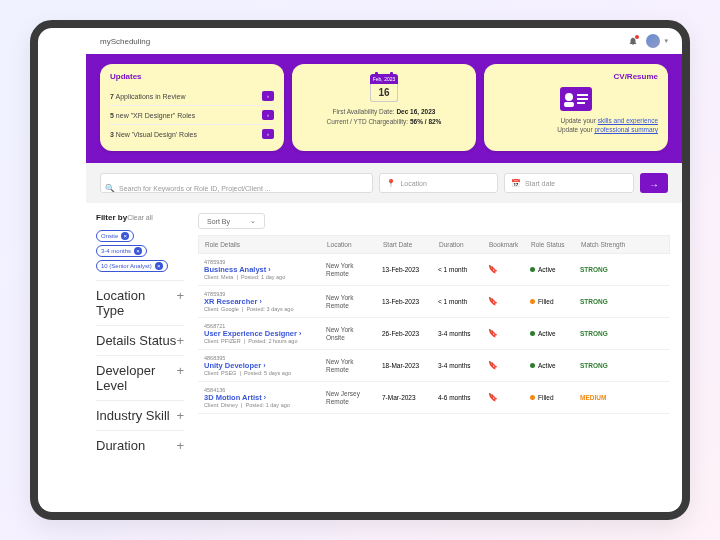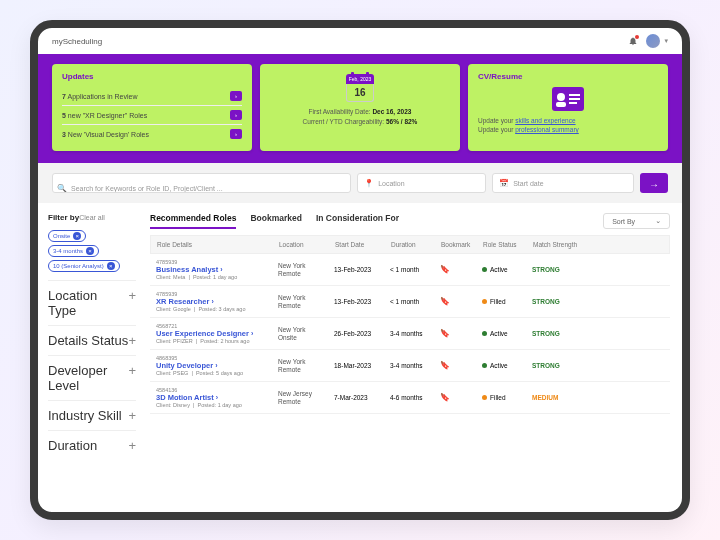--- a/index.html
+++ b/index.html
@@ -11,41 +11,42 @@
     padding: 20px;
   }
   .tablet {
     width: 660px; height: 500px;
     background: #fff;
     border: 8px solid #3a3a3a;
     border-radius: 22px;
     overflow: hidden;
     display: flex; flex-direction: column;
     box-shadow: 0 8px 24px rgba(0,0,0,0.08);
+    padding-left: 48px;
   }
   .topbar {
     height: 26px;
     display: flex; align-items: center; justify-content: space-between;
     padding: 0 14px;
     font-size: 8px;
     color: #555; font-weight: 500;
   }
   .topbar-right { display: flex; align-items: center; gap: 8px; }
   .bell { width: 10px; height: 10px; position: relative; }
   .bell svg { width: 10px; height: 10px; fill: #666; }
   .bell-dot { position: absolute; top: -1px; right: -1px; width: 4px; height: 4px; background: #e53935; border-radius: 50%; }
   .avatar { width: 14px; height: 14px; border-radius: 50%; background: linear-gradient(135deg,#6b8dd6,#8e9ac2); }
   .chev { font-size: 7px; color: #888; margin-left: -4px;}
   .hero {
     background: #7b12c5;
     padding: 10px 14px 12px;
     display: flex; gap: 8px; justify-content: center;
   }
   .card {
-    background: #bef264; border-radius: 4px;
+    background: #fef9c3; border-radius: 12px;
     padding: 8px 10px; flex: 1;
     box-shadow: 0 1px 3px rgba(0,0,0,0.15);
   }
   .card h3 { font-size: 8px; color: #7b12c5; font-weight: 600; margin-bottom: 6px; }
   .upd-row {
     display: flex; align-items: center; justify-content: space-between;
     border-bottom: 1px solid #eee; padding: 4px 0; font-size: 7px; color: #444;
   }
   .upd-row:last-child { border-bottom: none; }
   .upd-btn {
@@ -56,21 +57,21 @@
   .cal-widget {
     display: flex; flex-direction: column; align-items: center; margin: 2px auto 6px;
     width: 48px;
   }
   .cal-top { width: 28px; height: 10px; background: #7b12c5; color: #fff; font-size: 5px; display:flex; align-items:center; justify-content:center; border-radius: 3px 3px 0 0; position: relative;}
   .cal-top::before, .cal-top::after { content:""; position:absolute; top:-2px; width:3px; height:4px; background:#7b12c5; border-radius:1px;}
   .cal-top::before { left: 5px;} .cal-top::after { right: 5px;}
   .cal-body { width: 28px; height: 18px; border: 1px solid #ccc; border-top:none; border-radius: 0 0 3px 3px; display:flex; align-items:center; justify-content:center; font-size: 10px; font-weight: 600; color:#333;}
   .avail-line { font-size: 6.5px; color: #555; margin-top: 3px; }
   .avail-line b { color: #222; }
-  .resume { text-align: left; }
+  .resume { text-align: right; }
   .resume-icon { width: 32px; height: 24px; margin: 2px auto 6px; }
   .resume-icon svg { width: 100%; height: 100%; fill: #7b12c5; }
   .resume-line { font-size: 6.5px; color: #555; margin-top: 2px; }
   .resume-line a, .u-link { color: #3956d6; text-decoration: underline; }
   .searchbar {
     background: #f3f3f3; padding: 10px 14px; display: flex; gap: 6px; justify-content: center;
   }
   .search-box {
     background: #fff; border: 1px solid #ddd; border-radius: 3px;
     height: 20px; display: flex; align-items: center; padding: 0 6px; font-size: 7px; color: #999;
@@ -241,25 +242,20 @@
           <span class="plus">+</span>
         </div>
       <div class="filter-g">
           <span>Duration</span>
           <span class="plus">+</span>
         </div>
     </div>
 
     <div class="main">
       <div class="tabs-row">
-        <div class="tabs">
-          <div class="tab active">Recommended Roles</div>
-          <div class="tab">Bookmarked</div>
-          <div class="tab">In Consideration For</div>
-        </div>
         <div class="sortby">
             <span>Sort By</span>
             <span>⌄</span>
           </div>
       </div>
 
       <div class="thead">
         <div>Role Details</div>
           <div>Location</div>
           <div>Start Date</div>

